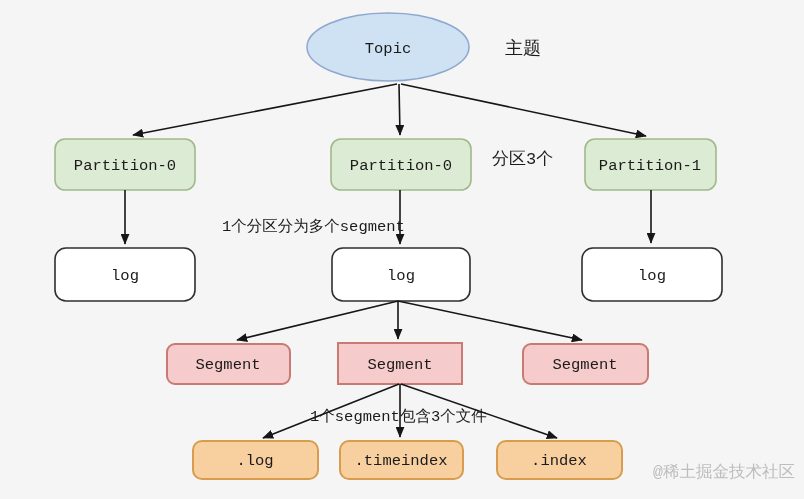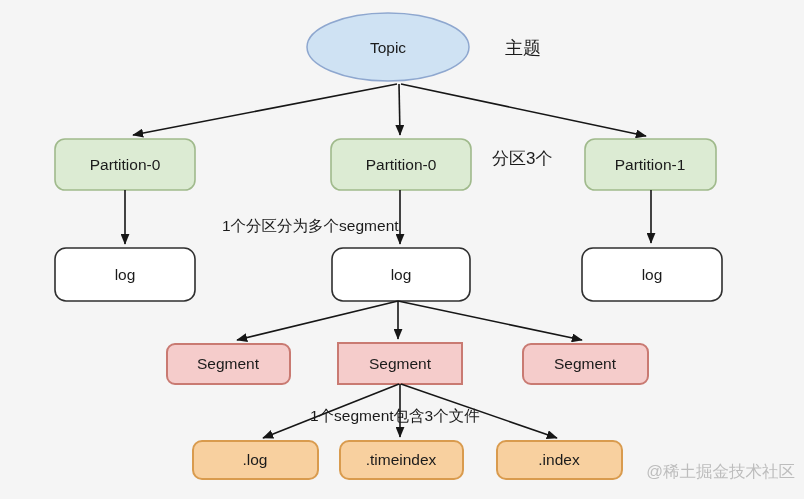--- a/index.html
+++ b/index.html
@@ -7,21 +7,21 @@
     padding: 0;
     width: 804px;
     height: 499px;
     background: #f5f5f5;
     overflow: hidden;
   }
   .canvas {
     position: relative;
     width: 736px;
     height: 499px;
-    font-family: Liberation Sans, sans-serif;
+    font-family: Liberation Mono, monospace;
   }
   svg { display: block; }
 
   .edge {
     stroke: #161616;
     stroke-width: 1.6;
     fill: none;
   }
   .node-label {
     font-size: 15.5px;

